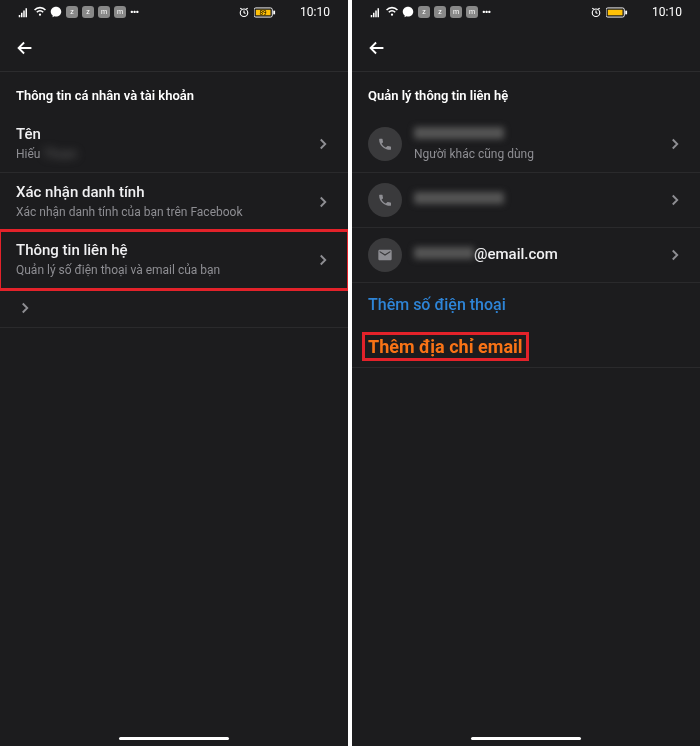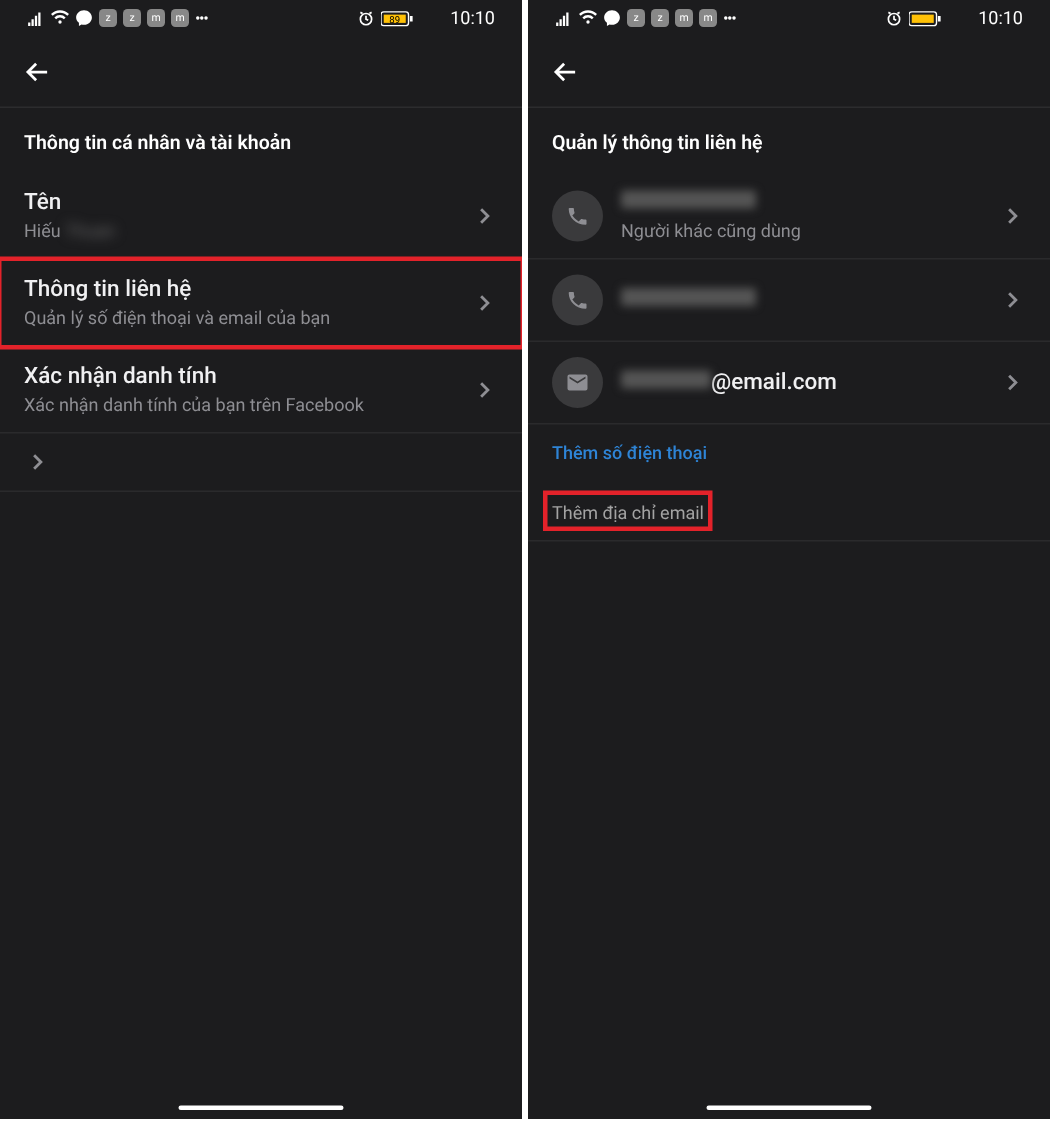--- a/index.html
+++ b/index.html
@@ -72,21 +72,21 @@
       background: #3a3a3c; display: flex; align-items: center; justify-content: center;
       margin-right: 12px; flex-shrink: 0;
     }
     .circle-icon svg { fill: #8e8e93; }
     .blurred { filter: blur(4px); color: #666; }
     .lock-mini { width: 9px; height: 9px; display: inline-block; vertical-align: middle; margin-right: 3px; }
     .lock-mini svg { fill: #8e8e93; }
     .link-text {
       padding: 12px 16px;
       color: #2e84d6;
-      font-size: 12px;
+      font-size: 16px;
       font-weight: 500;
       cursor: pointer;
     }
     .link-container { border-bottom: 1px solid #2a2a2c; }
     .link-highlight { outline: 3px solid #e3222a; outline-offset: -3px; display:inline-block; padding: 4px 6px; margin: 6px 10px;}
     .gap-section { height: 14px; }
     .home-indicator {
       position: absolute;
       bottom: 6px;
       left: 50%;
@@ -152,34 +152,34 @@
     <div class="row">
       <div class="row-body">
         <div class="row-label">Tên</div>
         <div class="row-sub"><span>Hiếu</span> <span class="blurred">Thuan</span></div>
       </div>
       <div class="chevron"><svg viewBox="0 0 24 24">
             <path d="M9 6l6 6-6 6"></path>
           </svg></div>
     </div>
 
+    <div class="row">
+      <div class="row-body">
+        <div class="row-label">Xác nhận danh tính</div>
+        <div class="row-sub">Xác nhận danh tính của bạn trên Facebook</div>
+      </div>
+      <div class="chevron"><svg viewBox="0 0 24 24">
+            <path d="M9 6l6 6-6 6"></path>
+          </svg></div>
+    </div>
+
     <div class="row highlight-red">
       <div class="row-body">
         <div class="row-label">Thông tin liên hệ</div>
         <div class="row-sub">Quản lý số điện thoại và email của bạn</div>
-      </div>
-      <div class="chevron"><svg viewBox="0 0 24 24">
-            <path d="M9 6l6 6-6 6"></path>
-          </svg></div>
-    </div>
-
-    <div class="row">
-      <div class="row-body">
-        <div class="row-label">Xác nhận danh tính</div>
-        <div class="row-sub">Xác nhận danh tính của bạn trên Facebook</div>
       </div>
       <div class="chevron"><svg viewBox="0 0 24 24">
             <path d="M9 6l6 6-6 6"></path>
           </svg></div>
     </div>
 
     <div class="row">
       <div class="chevron"><svg viewBox="0 0 24 24">
             <path d="M9 6l6 6-6 6"></path>
           </svg></div>
@@ -272,21 +272,21 @@
         <div class="row-label"><span class="redacted-line" style="width:60px"></span><span>@email.com</span></div>
       </div>
       <div class="chevron"><svg viewBox="0 0 24 24">
             <path d="M9 6l6 6-6 6"></path>
           </svg></div>
     </div>
 
     <div class="link-container">
       <div class="link-text">Thêm số điện thoại</div>
       <div class="link-highlight">
-        <span style="color:#a3a3a3; font-size:12px; font-weight:400;">Thêm địa chỉ email</span>
+        <span style="color:#f97316; font-size:18px; font-weight:700;">Thêm địa chỉ email</span>
       </div>
     </div>
 
     <div class="gap-section"></div>
 
 
   </div>
   <div class="home-indicator"></div>
 </div>
 

